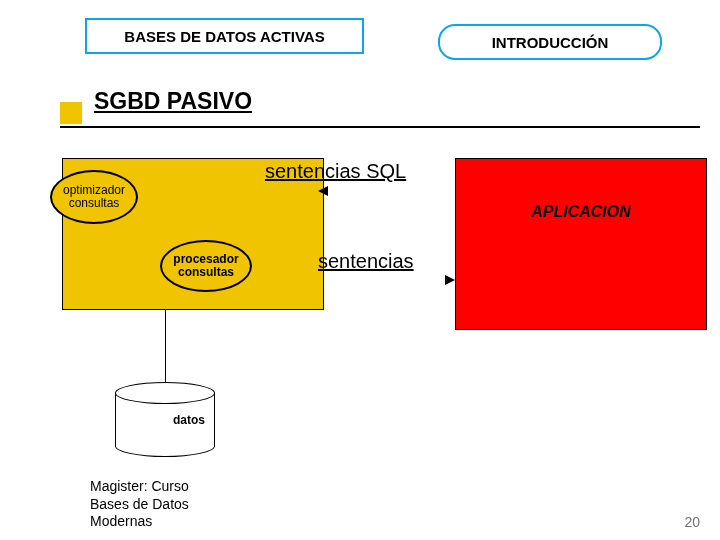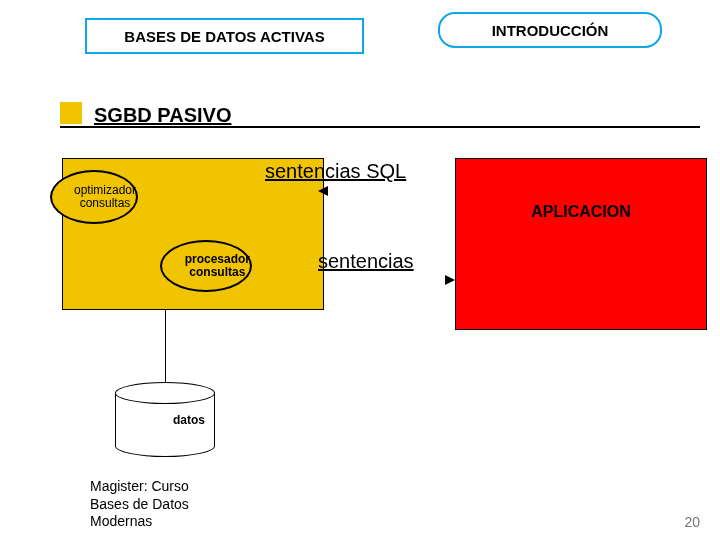--- a/index.html
+++ b/index.html
@@ -28,23 +28,23 @@
     left: 60px;
     top: 102px;
     width: 22px;
     height: 22px;
     background: #f0c400;
     border: none;
   }
   .title {
     position: absolute;
     left: 94px;
-    top: 104px;
-    font-weight: bold;
-    font-size: 20px;
+    top: 88px;
+    font-weight: bold;
+    font-size: 23px;
     text-decoration: underline;
     color: #000;
   }
   .hr-line {
     position: absolute;
     left: 60px;
     right: 20px;
     top: 126px;
     height: 0;
     border-top: 2px solid #000;
@@ -71,29 +71,30 @@
     z-index: 2;
     display: flex;
     align-items: flex-start;
     justify-content: center;
   }
   .red-box span {
     margin-top: 44px;
     font-weight: bold;
     font-size: 16px;
     color: #000;
+    font-style: italic;
   }
   .ellipse {
     position: absolute;
     border: 2px solid #000;
     border-radius: 50%;
     background: #f0c400;
     display: flex;
     align-items: center;
-    justify-content: flex-end;
+    justify-content: center;
     text-align: center;
     font-size: 12px;
     color: #000;
     line-height: 1.1;
     z-index: 3;
   }
   .arrow-label {
     position: absolute;
     font-weight: normal;
     font-size: 20px;
@@ -188,21 +189,21 @@
     border-right: 10px solid #000;
     z-index: 5;
   }
 </style>
 </head>
 <body>
 
 <div class="box-outline" style="left:85px; top:18px; width:275px; height:32px;">
   <span>BASES DE DATOS ACTIVAS</span>
 </div>
-<div class="box-outline" style="left:438px; top:12px; width:220px; height:32px;border-radius:17px;">
+<div class="box-outline" style="left:438px; top:24px; width:220px; height:32px;border-radius:17px;">
   <span>INTRODUCCIÓN</span>
 </div>
 
 <div class="accent-square"></div>
 <div class="title">SGBD  PASIVO</div>
 <div class="hr-line"></div>
 
 <div class="yellow-box"></div>
 
 <div class="ellipse" style="left:50px; top:170px; width:84px; height:50px;">

